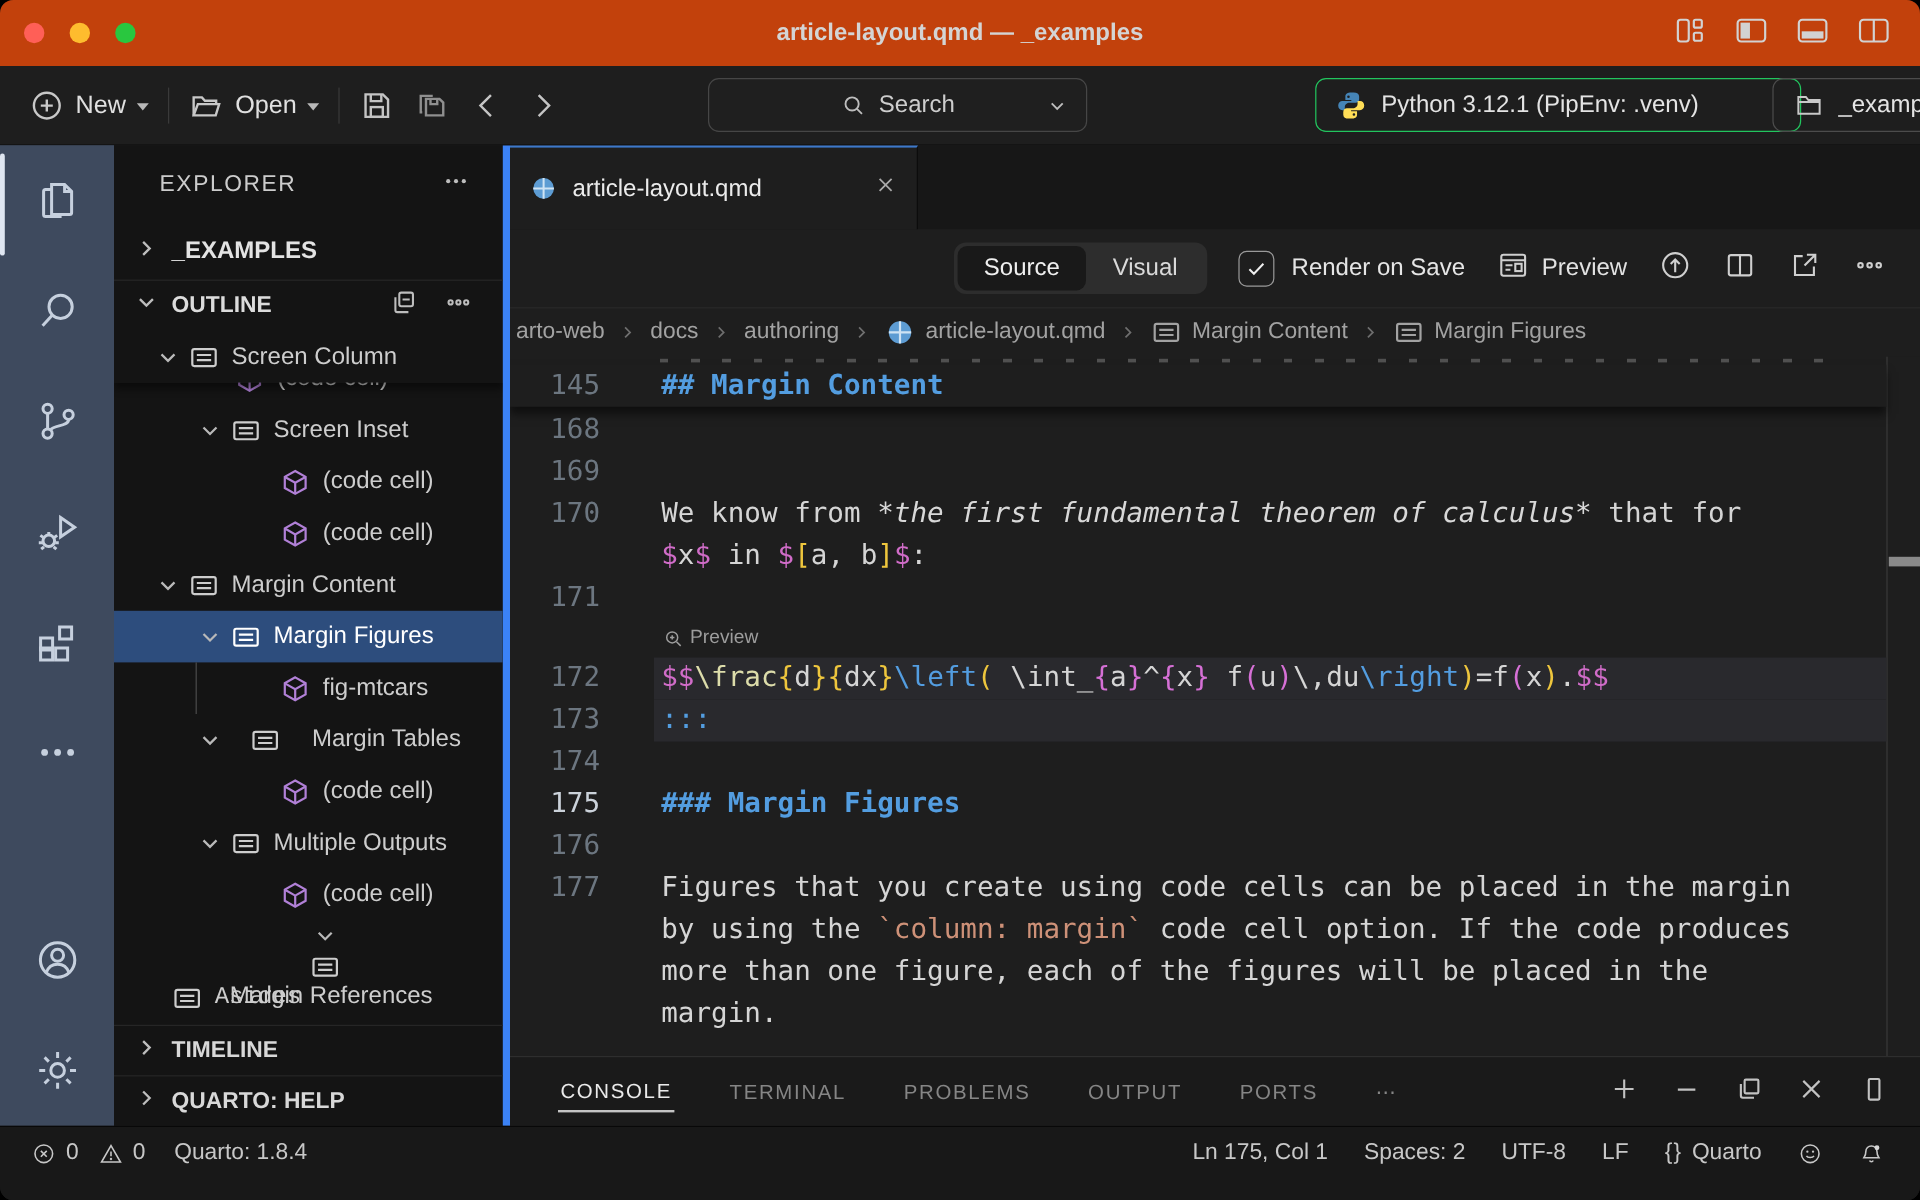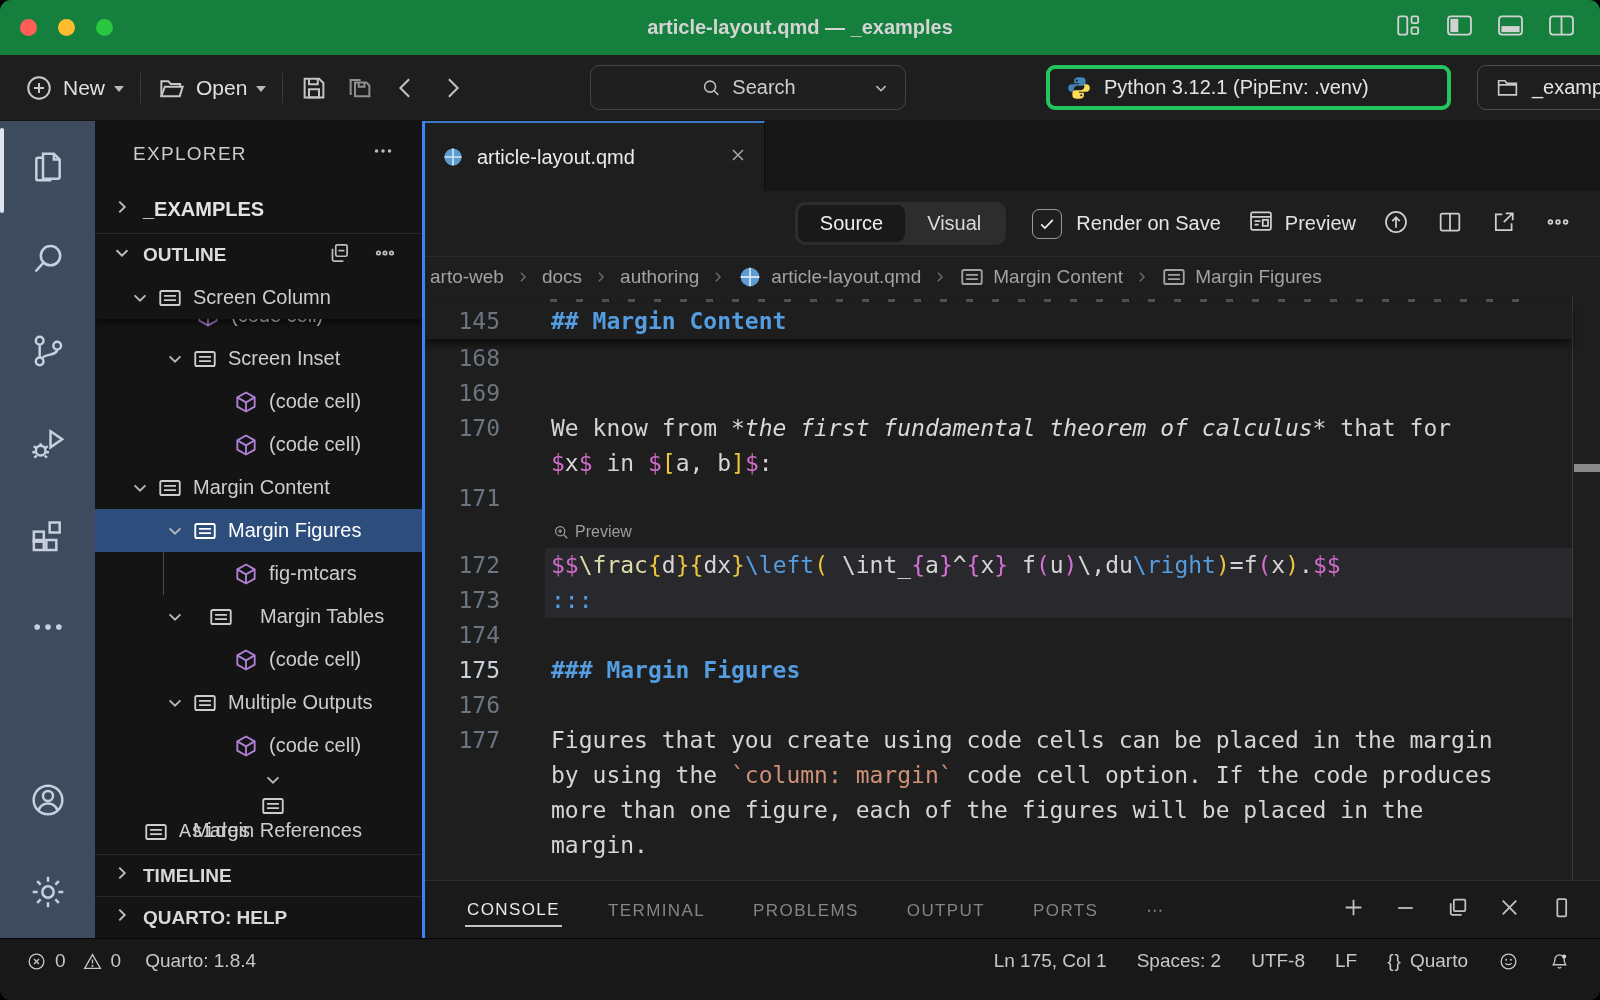--- a/index.html
+++ b/index.html
@@ -1,57 +1,57 @@
 <!DOCTYPE html>
 <html><head>
 <meta charset="utf-8">
 <style>
   html,body{margin:0;padding:0;background:#000;}
   *{box-sizing:border-box;}
   .window{position:relative;width:1600px;height:1000px;background:#1e1e1e;border-radius:11px;overflow:hidden;
           font-family:"Liberation Sans",sans-serif;color:#ccc;}
 
   
-  .titlebar{height:55px;background:#15803d;display:flex;align-items:center;position:relative;}
+  .titlebar{height:55px;background:#c2410c;display:flex;align-items:center;position:relative;}
   .traffic{position:absolute;left:20px;top:0;height:55px;display:flex;align-items:center;gap:21px;}
   .tl{width:17px;height:17px;border-radius:50%;}
   .tl.red{background:#ff5f57}.tl.yel{background:#febc2e}.tl.grn{background:#29c73f}
   .title{flex:1;text-align:center;font-size:20px;font-weight:700;color:#d4d4d4;}
   .win-icons{position:absolute;right:24px;top:0;height:55px;display:flex;align-items:center;gap:22px;}
   .win-icons svg{width:29px;height:29px;fill:none;stroke:#d2d2d2;stroke-width:1.5;}
 
   
   .toolbar{height:66px;background:#1e1e1e;border-bottom:1px solid #141414;display:flex;align-items:center;
            position:relative;padding-left:24px;gap:16px;}
   .tb-group{display:flex;align-items:center;gap:9px;color:#e0e0e0;font-size:21px;}
   .tb-group svg{width:30px;height:30px;fill:none;stroke:#c8c8c8;stroke-width:1.6;}
   .tb-ico svg{width:30px;height:30px;fill:none;stroke:#c4c4c4;stroke-width:1.6;display:block;}
   .tb-ico.dim svg{stroke:#8f8f8f;}
   .vsep{width:1px;height:30px;background:#3a3a3a;}
   .caret{width:0;height:0;border-left:5px solid transparent;border-right:5px solid transparent;border-top:6px solid #b9b9b9;margin-top:3px;}
   .searchbox{position:absolute;left:590px;top:10px;width:316px;height:45px;background:#1f1f1f;border:1px solid #464646;
              border-radius:9px;display:flex;align-items:center;justify-content:center;gap:10px;font-size:20px;color:#cdcdcd;}
   .searchbox svg{width:22px;height:22px;fill:none;stroke:#bdbdbd;stroke-width:1.7;}
   .searchbox .sb-chev{position:absolute;right:13px;}
-  .interp{position:absolute;left:1046px;top:10px;width:405px;height:45px;border:4px solid #22c55e;border-radius:9px;
+  .interp{position:absolute;left:1096px;top:10px;width:405px;height:45px;border:1px solid #22c55e;border-radius:9px;
           display:flex;align-items:center;gap:12px;padding:0 16px;font-size:20px;color:#e4e4e4;}
   .workspace-btn{position:absolute;left:1477px;top:10px;width:220px;height:45px;border:1px solid #4c4c4c;border-radius:9px;
           display:flex;align-items:center;gap:12px;padding:0 17px;font-size:20px;color:#e4e4e4;overflow:hidden;}
   .workspace-btn svg{width:25px;height:25px;fill:none;stroke:#c8c8c8;stroke-width:1.6;flex:none;}
 
   
   .main{display:flex;height:817px;}
   .activitybar{width:95px;background:#3e4a5e;position:relative;display:flex;flex-direction:column;align-items:center;flex:none;}
   .ab-btn{height:92px;width:100%;display:flex;align-items:center;justify-content:center;}
   .ab-btn svg{width:40px;height:40px;fill:none;stroke:#c6d0de;stroke-width:1.5;}
   .ab-indicator{position:absolute;left:0;top:7px;width:4px;height:85px;background:#dfe6f1;border-radius:2px;}
   .ab-spacer{flex:1;}
 
   
-  .sidebar{width:330px;background:#141414;border-right:3px solid #3b82f6;display:flex;flex-direction:column;flex:none;}
+  .sidebar{width:330px;background:#141414;border-right:6px solid #3b82f6;display:flex;flex-direction:column;flex:none;}
   .sb-head{height:65px;display:flex;align-items:center;padding:0 26px 0 38px;font-size:19px;letter-spacing:1.3px;color:#cccccc;}
   .sb-head .more{margin-left:auto;}
   .more svg{width:26px;height:26px;fill:#bdbdbd;stroke:none;}
   .sb-row-ex{height:47px;display:flex;align-items:center;padding-left:14px;gap:8px;font-weight:700;font-size:20px;color:#e3e3e3;}
   .outline-head{height:43px;border-top:1px solid #272727;display:flex;align-items:center;padding:0 24px 0 14px;gap:8px;
                 font-weight:700;font-size:19px;color:#dcdcdc;}
   .outline-head .oh-icons{margin-left:auto;display:flex;align-items:center;gap:20px;}
   .oh-icons svg{width:26px;height:26px;fill:none;stroke:#bdbdbd;stroke-width:1.6;}
   .sec-chev svg{width:26px;height:26px;fill:none;stroke:#bdbdbd;stroke-width:1.8;}
   .outline-tree{flex:1;overflow:hidden;}

